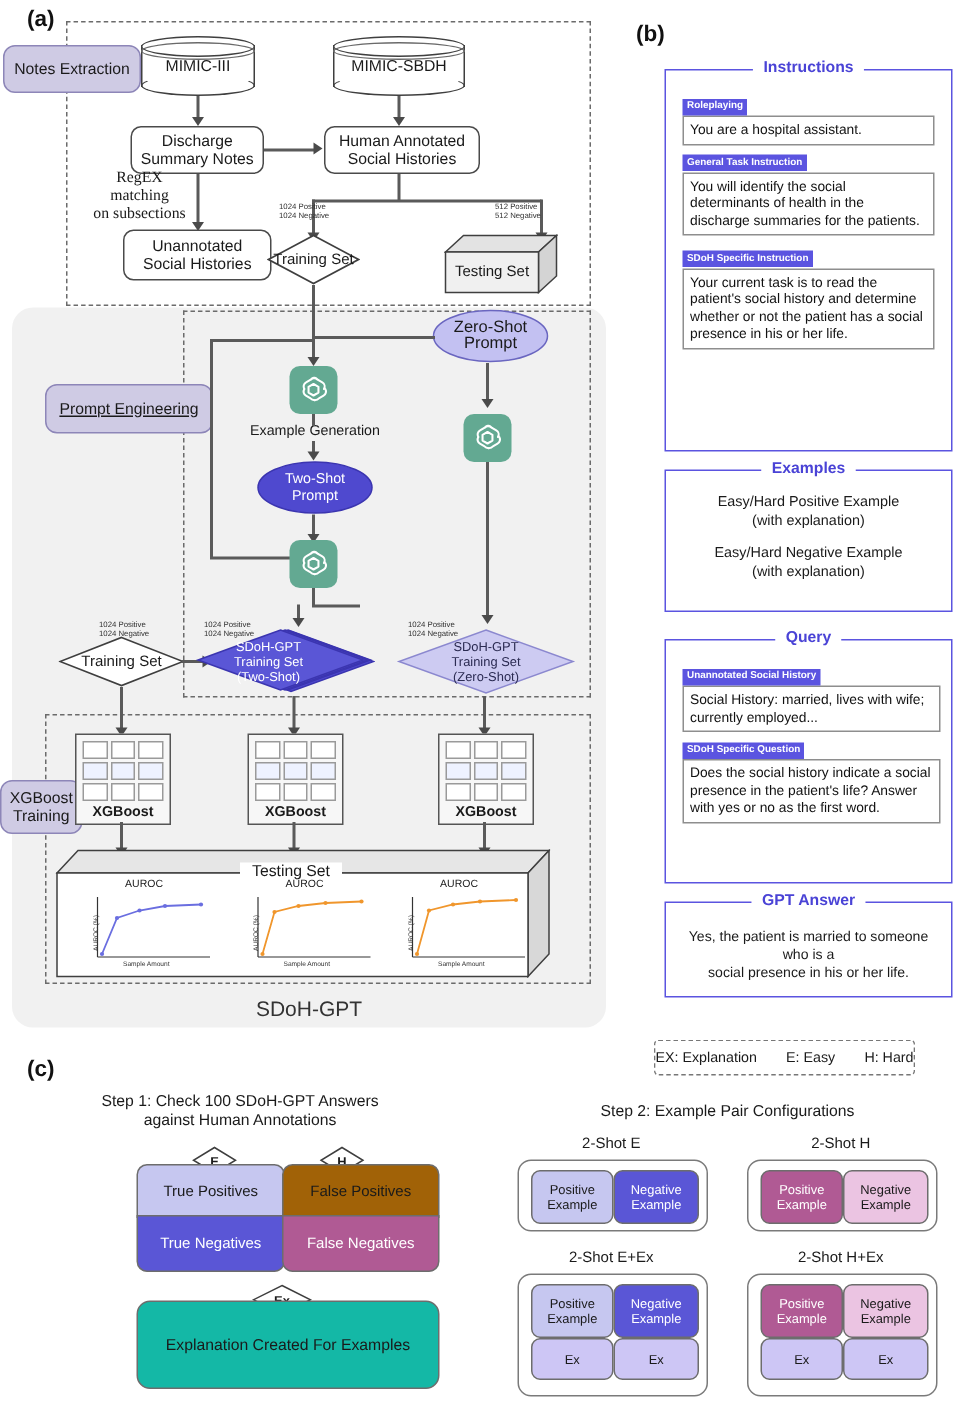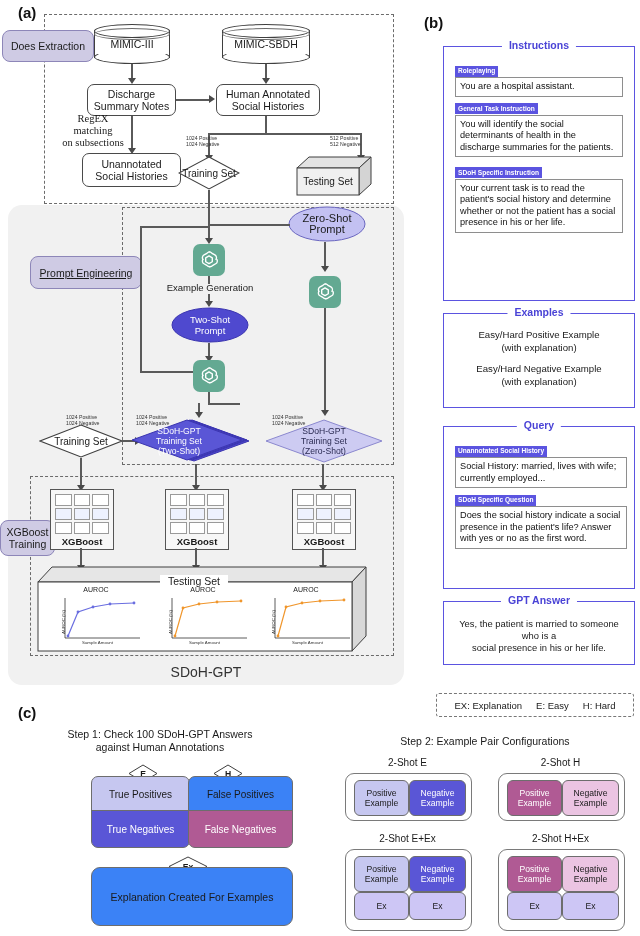--- a/index.html
+++ b/index.html
@@ -78,21 +78,21 @@
 
 <div class="abs greybg" style="left:8px;top:205px;width:396px;height:480px;"></div>
 
 <div class="abs dashbox" style="left:44px;top:14px;width:350px;height:190px;"></div>
 
 <div class="abs dashbox" style="left:122px;top:207px;width:272px;height:258px;"></div>
 
 <div class="abs dashbox" style="left:30px;top:476px;width:364px;height:180px;"></div>
 
 <div class="abs lilacbox ctr" style="left:2px;top:30px;width:92px;height:32px;">
-  <span class="txt">Does Extraction</span>
+  <span class="txt">Notes Extraction</span>
 </div>
 <div class="abs lilacbox ctr" style="left:30px;top:256px;width:112px;height:33px;text-decoration:underline;">
   <span class="txt">Prompt Engineering</span>
 </div>
 <div class="abs lilacbox ctr" style="left:0px;top:520px;width:55px;height:36px;">
   <span class="txt" style="white-space:pre-line;">XGBoost
 Training</span>
 </div>
 
 <div class="cyl" style="left:94px;top:24px;width:76px;height:40px;">
@@ -435,21 +435,21 @@
     <div class="qbox">Does the social history indicate a social presence in the patient's life? Answer with yes or no as the first word.</div>
   </div>
 </div>
 
 <div class="fs" style="left:443px;top:601px;width:190px;height:62px;">
   <div class="fs-legend">GPT Answer</div>
   <div style="position:absolute;left:6px;right:6px;top:16px;text-align:center;font-size:9.4px;line-height:12px;white-space:pre-line;">Yes, the patient is married to someone who is a
 social presence in his or her life.</div>
 </div>
 
-<div class="abs legendstrip" style="left:436px;top:693px;width:198px;height:24px;">
+<div class="abs legendstrip" style="left:436px;top:693px;width:174px;height:24px;justify-content:space-between;">
   <span>EX: Explanation</span>
   <span>E: Easy</span>
   <span>H: Hard</span>
 </div>
 
 <div class="abs panel-tag" style="left:18px;top:704px;">(c)</div>
 
 <div class="abs" style="left:20px;top:728px;width:280px;text-align:center;font-size:10.5px;line-height:13px;white-space:pre-line;">Step 1: Check 100 SDoH-GPT Answers
 against Human Annotations</div>
 
@@ -463,38 +463,38 @@
 <div class="dtag" style="left:213px;top:764px;">
   <svg viewBox="0 0 30 19" style="position:absolute;inset:0;" preserveAspectRatio="none">
     <polygon points="15,1 29,9.5 15,18 1,9.5" fill="#fff" stroke="#3f3f3f" stroke-width="1"></polygon>
   </svg>
   <div class="lbl">H</div>
 </div>
 
 <div class="ctile" style="left:91px;top:776px;width:97px;height:34px;border-radius:7px 7px 0 0;background:#c6c7f0;">
   <span>True Positives</span>
 </div>
-<div class="ctile" style="left:188px;top:776px;width:103px;height:34px;border-radius:7px 7px 0 0;background:#3b82f6;">
+<div class="ctile" style="left:188px;top:776px;width:103px;height:34px;border-radius:7px 7px 0 0;background:#a16207;">
   <span>False Positives</span>
 </div>
 <div class="ctile" style="left:91px;top:810px;width:97px;height:36px;border-radius:0 0 7px 7px;background:#5a56d6;color:#fff;">
   <span>True Negatives</span>
 </div>
 <div class="ctile" style="left:188px;top:810px;width:103px;height:36px;border-radius:0 0 7px 7px;background:#b05a94;color:#fff;">
   <span>False Negatives</span>
 </div>
 
 <div class="dtag" style="left:168px;top:856px;width:40px;height:21px;">
   <svg viewBox="0 0 40 21" style="position:absolute;inset:0;" preserveAspectRatio="none">
     <polygon points="20,1 39,10.5 20,20 1,10.5" fill="#fff" stroke="#3f3f3f" stroke-width="1"></polygon>
   </svg>
   <div class="lbl">Ex</div>
 </div>
 
-<div class="ctile" style="left:91px;top:867px;width:200px;height:57px;border-radius:9px;background:#3b82f6;font-size:10.5px;">
+<div class="ctile" style="left:91px;top:867px;width:200px;height:57px;border-radius:9px;background:#14b8a6;font-size:10.5px;">
   <span>Explanation Created For Examples</span>
 </div>
 
 <div class="abs" style="left:340px;top:735px;width:290px;text-align:center;font-size:10.5px;">Step 2: Example Pair Configurations</div>
 
 <div class="cfgtitle" style="left:345px;top:757px;width:125px;">2-Shot E</div>
 <div class="cfg" style="left:345px;top:773px;width:125px;height:46px;">
   <div class="cfgtile" style="left:8px;top:6px;width:53px;height:34px;background:#c6c7f0;white-space:pre-line;">
     <span>Positive
 Example</span>

